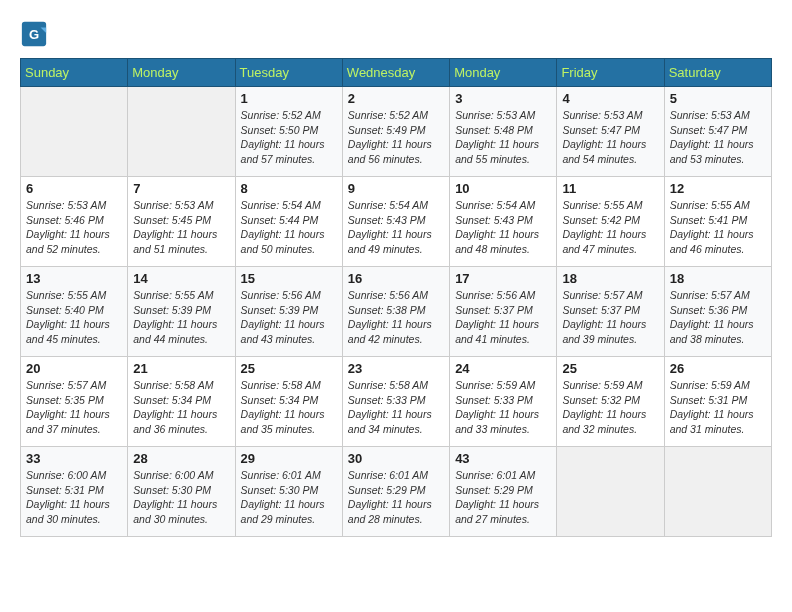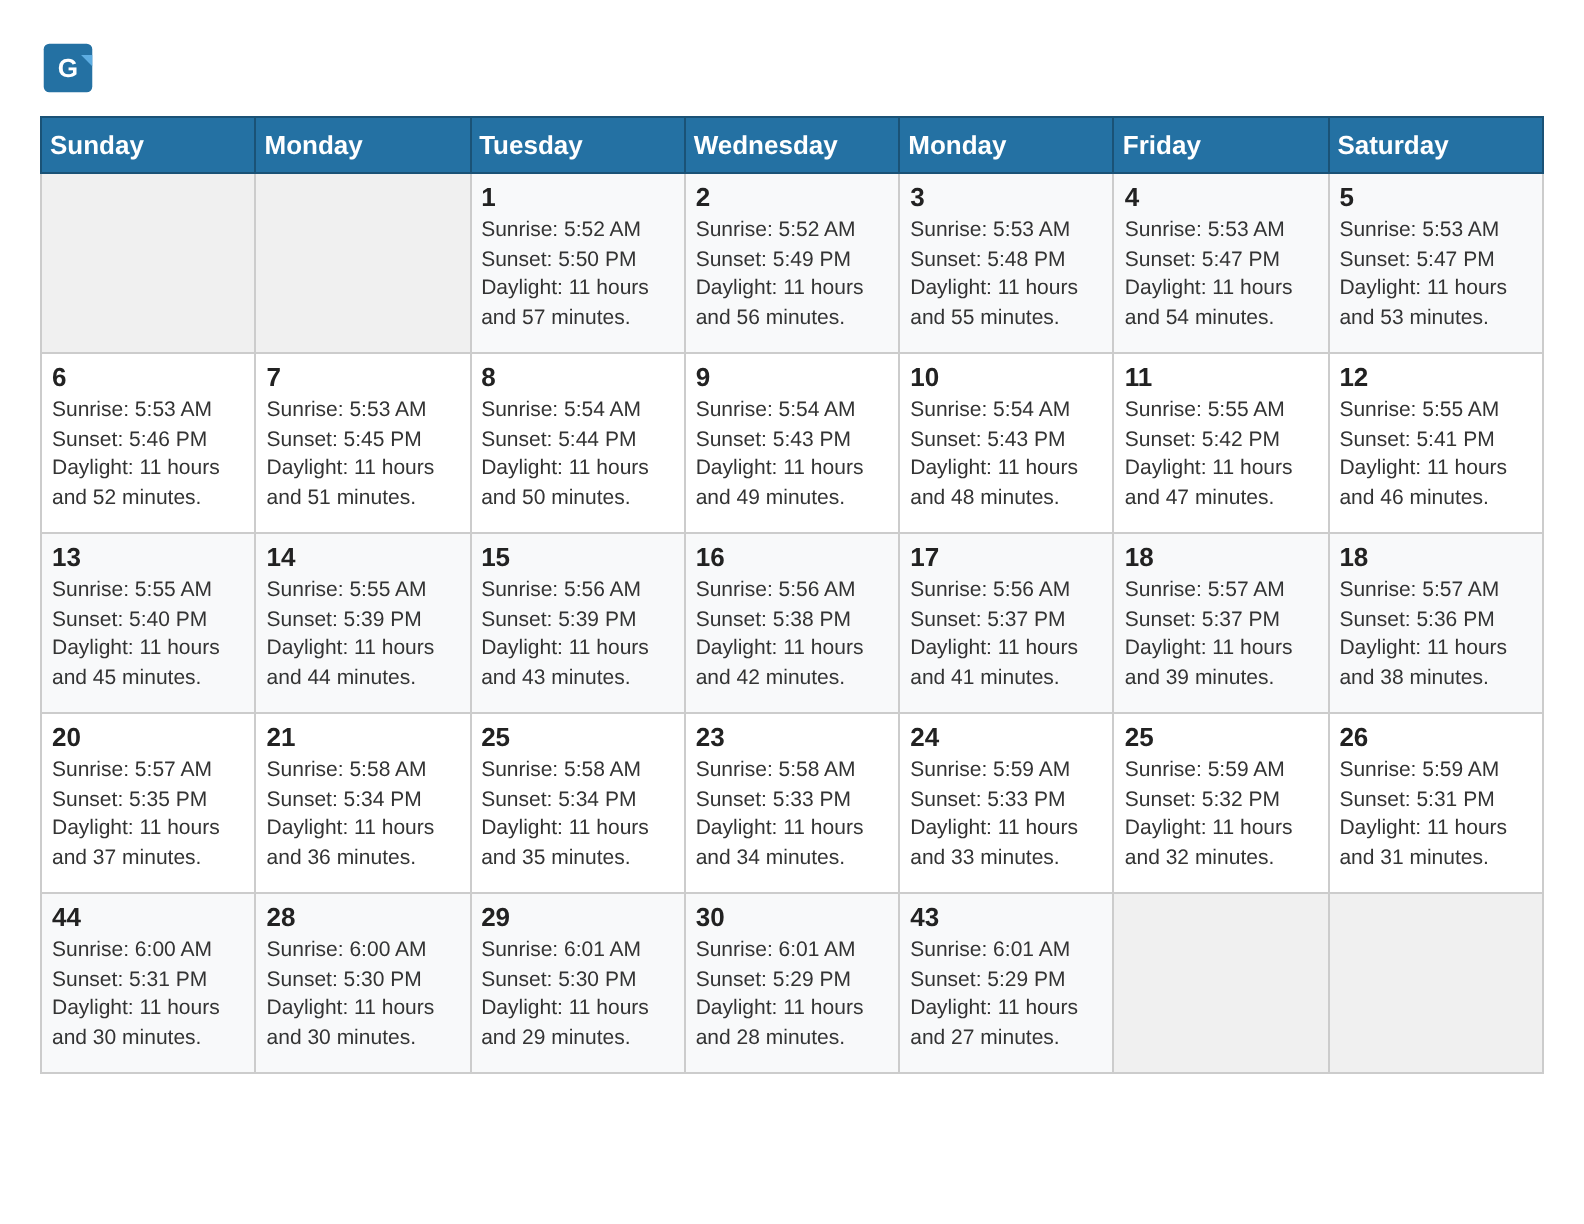--- a/index.html
+++ b/index.html
@@ -46,25 +46,25 @@
       font-size: 16px;
       color: #555;
     }
     table {
       width: 100%;
       border-collapse: collapse;
       font-size: 11px;
     }
     thead tr th {
       background-color: #2471a3;
-      color: #ffffff;
+      color: #bef264;
       padding: 6px 4px;
       text-align: left;
       font-size: 13px;
-      font-weight: bold;
+      font-weight: normal;
       border: 1px solid #1a5276;
     }
     tbody tr td {
       border: 1px solid #ccc;
       vertical-align: top;
       padding: 4px 5px;
       width: 107px;
       min-height: 80px;
       height: 90px;
       background: #fff;
@@ -79,20 +79,21 @@
       font-size: 13px;
       font-weight: bold;
       color: #222;
       display: block;
       margin-bottom: 2px;
     }
     .day-info {
       color: #333;
       font-size: 10.5px;
       line-height: 1.4;
+      font-style: italic;
     }
     td.empty {
       background: #f0f0f0 !important;
     }
   </style>
 </head>
 <body>
 
 <div class="header">
   <div class="logo">
@@ -236,21 +237,21 @@
           <span class="day-number">25</span>
           <div class="day-info">Sunrise: 5:59 AM<br>Sunset: 5:32 PM<br>Daylight: 11 hours and 32 minutes.</div>
         </td>
         <td>
           <span class="day-number">26</span>
           <div class="day-info">Sunrise: 5:59 AM<br>Sunset: 5:31 PM<br>Daylight: 11 hours and 31 minutes.</div>
         </td>
       </tr>
       <tr>
         <td>
-          <span class="day-number">44</span>
+          <span class="day-number">33</span>
           <div class="day-info">Sunrise: 6:00 AM<br>Sunset: 5:31 PM<br>Daylight: 11 hours and 30 minutes.</div>
         </td>
         <td>
           <span class="day-number">28</span>
           <div class="day-info">Sunrise: 6:00 AM<br>Sunset: 5:30 PM<br>Daylight: 11 hours and 30 minutes.</div>
         </td>
         <td>
           <span class="day-number">29</span>
           <div class="day-info">Sunrise: 6:01 AM<br>Sunset: 5:30 PM<br>Daylight: 11 hours and 29 minutes.</div>
         </td>

